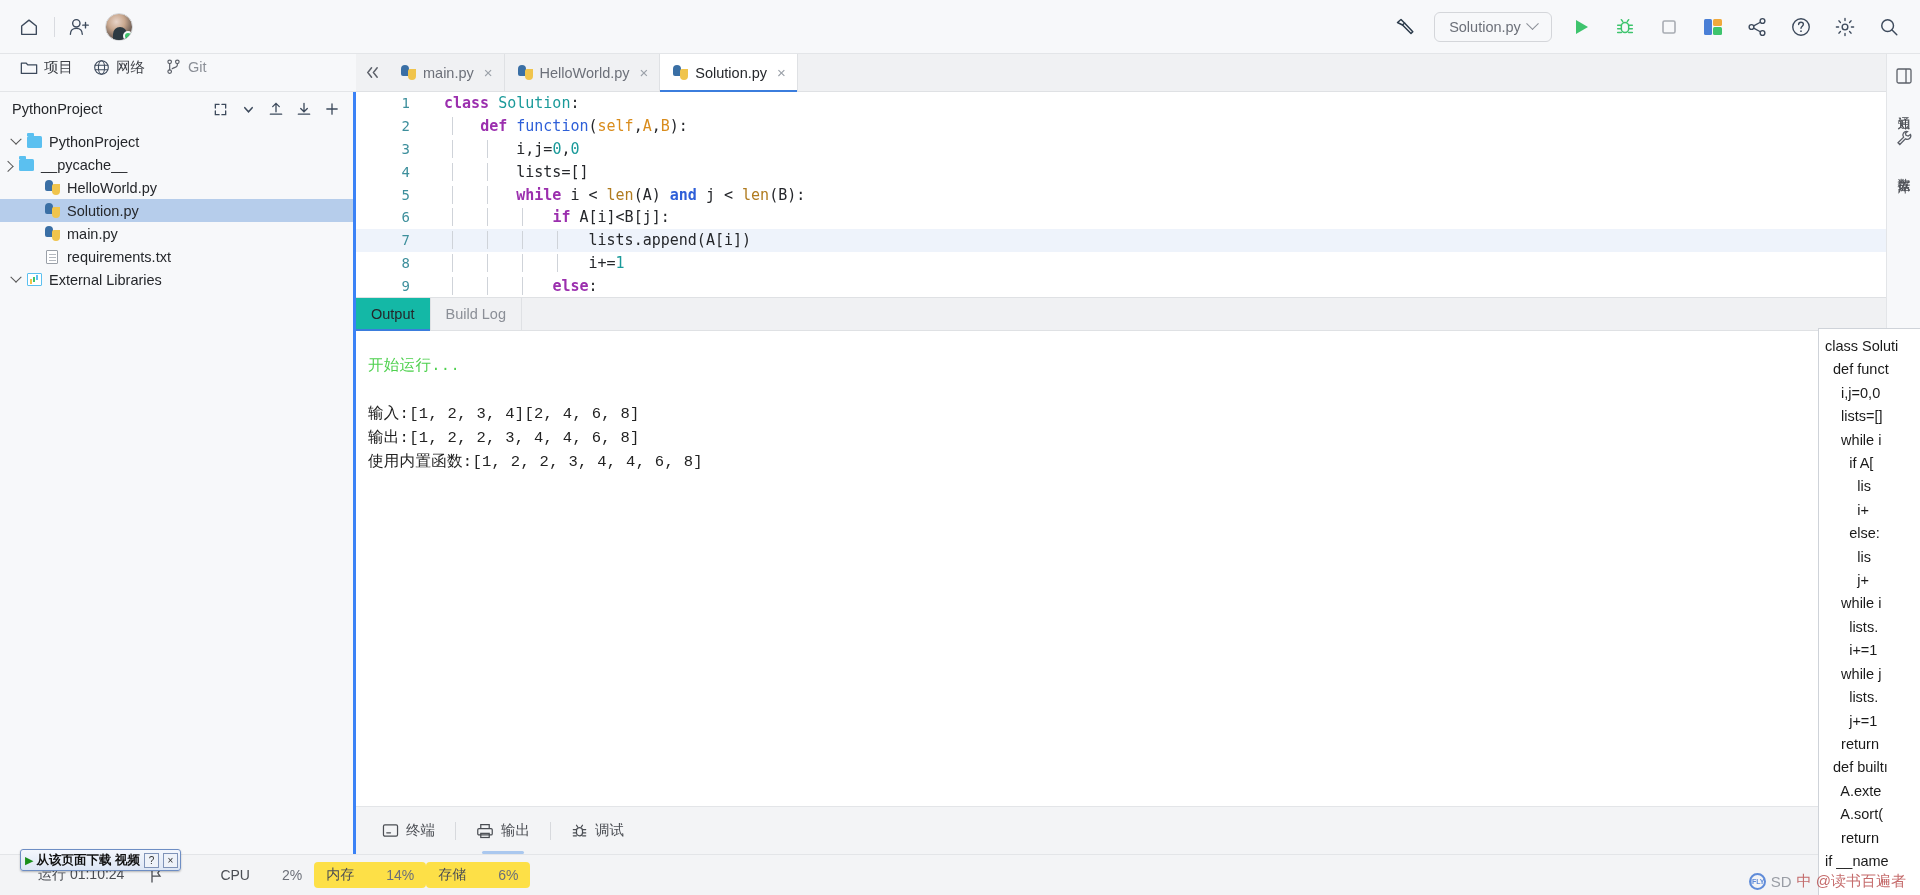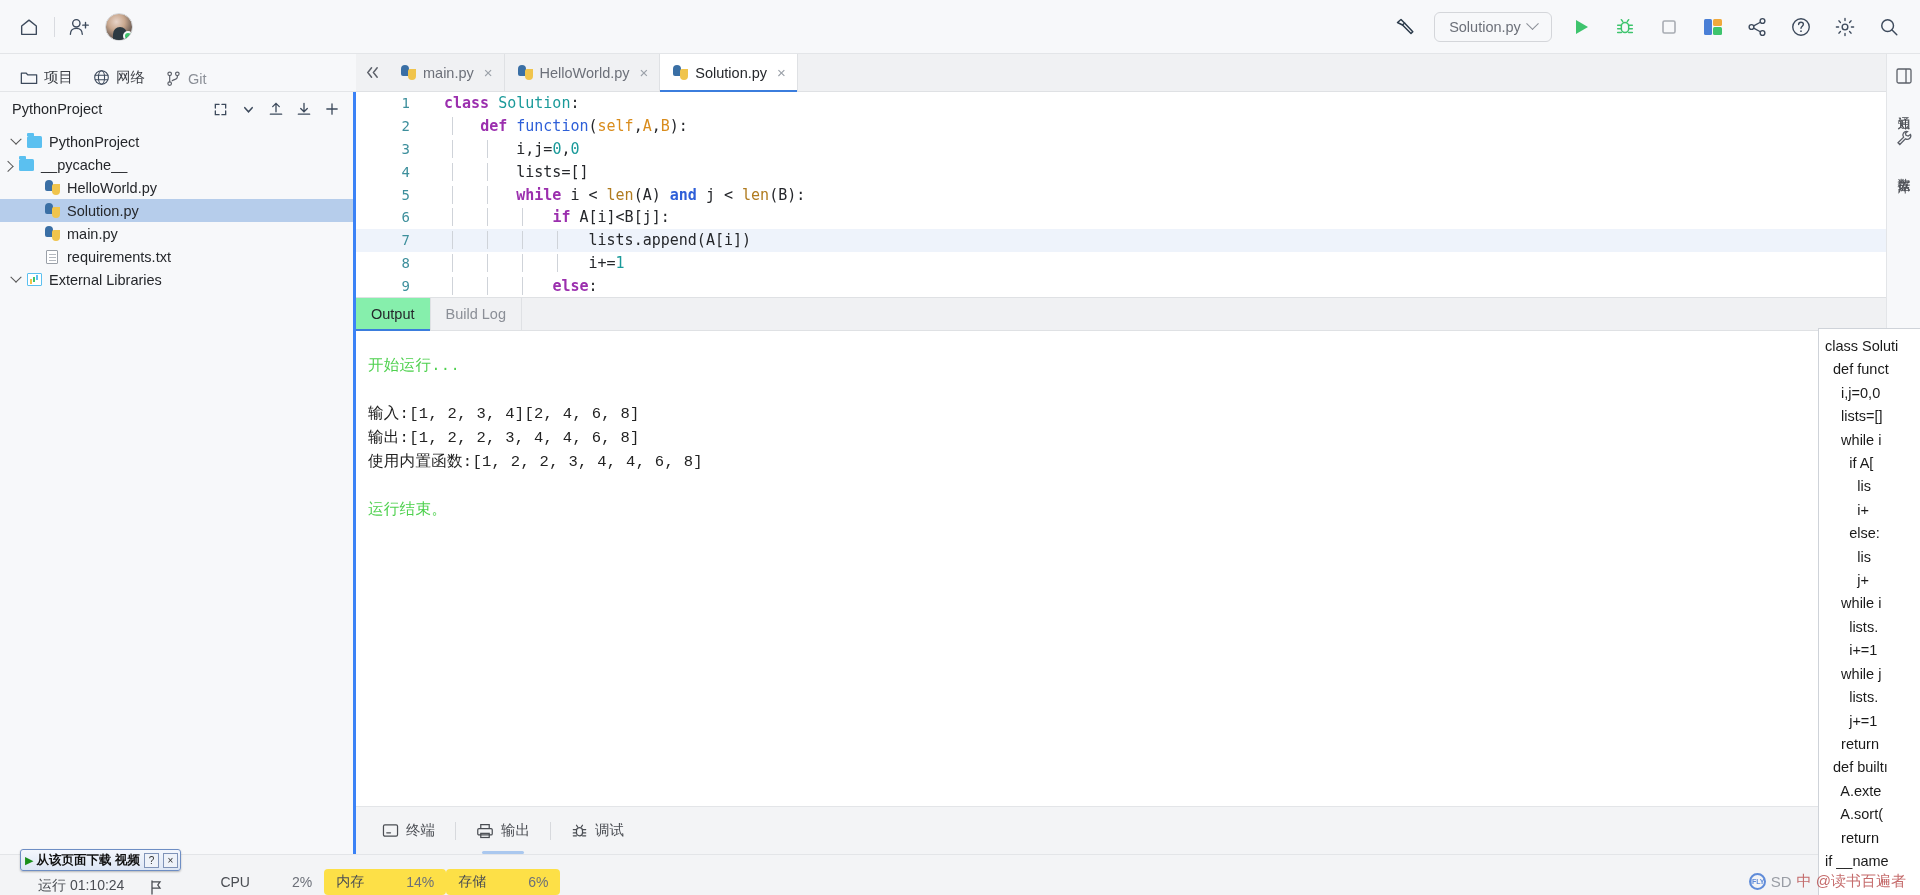--- a/index.html
+++ b/index.html
@@ -46,21 +46,21 @@
     height: 30px; min-width: 118px; border: 1px solid #d4d6da; border-radius: 6px;
     display: flex; align-items: center; justify-content: center; gap: 7px;
     padding: 0 11px; color: #6c7079; font-size: 14.5px; cursor: pointer; background: transparent;
   }
   .chev { width: 9px; height: 9px; border-right: 1.6px solid #8b8f97; border-bottom: 1.6px solid #8b8f97;
           transform: rotate(45deg) translate(-2px,-2px); }
 
   
   .navbar {
     position: absolute; left: 0; top: 54px; width: 356px; height: 38px;
-    background: #f7f8fa; display: flex; align-items: flex-end; gap: 4px; padding-left: 12px;
+    background: #f7f8fa; display: flex; align-items: flex-start; gap: 4px; padding-left: 12px;
     border-bottom: 1px solid #e3e5e8;
   }
   .nav-item { display: flex; align-items: center; gap: 6px; padding: 4px 8px; border-radius: 5px;
               font-size: 14.5px; color: #3c3f45; cursor: pointer; }
   .nav-item.muted { color: #8b8f97; }
 
   
   .sidebar {
     position: absolute; left: 0; top: 92px; width: 356px; height: 762px;
     background: #f7f8fa; border-right: 3px solid #3b82f6;
@@ -145,21 +145,21 @@
 
   
   .outpanel {
     position: absolute; left: 356px; top: 297px; width: 1564px; height: 557px;
     background: #ffffff; border-top: 1px solid #dfe1e4;
   }
   .out-tabs { height: 33px; background:#f0f1f3; display:flex; align-items:stretch;
               border-bottom:1px solid #dfe1e4; }
   .otab { padding: 0 15px; display:flex; align-items:center; font-size:14.5px;
           color:#8b8f97; cursor:pointer; border-right:1px solid #dfe1e4; }
-  .otab.active { background:#86efac; color:#25272b; position:relative;text-align:right; }
+  .otab.active { background:#14b8a6; color:#25272b; position:relative;text-align:right; }
   .otab.active::after{content:"";position:absolute;left:0;right:0;bottom:-1px;height:2px;background:#3b7ddd;}
   .out-body { padding: 24px 0 0 12px; font-family:Liberation Mono, monospace; font-size:15.5px; }
   .oline { height: 24px; white-space: pre; color:#222; letter-spacing: .3px; }
   .oline.green { color: #4fd14f; }
   .oline.blank { }
 
   .out-bottom {
     position:absolute; left:0; bottom:0; width:1564px; height:48px; background:#f3f4f6;
     border-top:1px solid #e3e5e8; display:flex; align-items:center; padding-left:14px; gap:2px;
   }
@@ -184,26 +184,26 @@
     position: absolute; left: 1818px; top: 328px; width: 102px; height: 567px;
     background: #ffffff; border-left: 1px solid #cfd3d9; border-top: 1px solid #cfd3d9;
     overflow: hidden; z-index: 20; padding: 6px 0 0 6px;
     font-family: "Liberation Sans", sans-serif; font-size: 14.5px; color: #1a1a1a;
     white-space: pre; line-height: 23.4px;
   }
 
   
   .statusbar {
     position:absolute; left:0; bottom:0; width:1920px; height:41px; background:#f3f4f6;
-    border-top:1px solid #e3e5e8; display:flex; align-items:flex-end; font-size:14px; color:#4a4d53;
+    border-top:1px solid #e3e5e8; display:flex; align-items:center; font-size:14px; color:#4a4d53;
   }
   .sb-run { padding-left:38px; color:#4a4d53; }
   .sb-flag { margin-left:24px; width:16px;height:16px; position:relative; }
   .sb-metrics { display:flex; align-items:center; gap:0; margin-left:44px; }
-  .metric { display:flex; align-items:center; gap:42px; padding:4px 12px; border-radius:4px; }
+  .metric { display:flex; align-items:center; gap:32px; padding:4px 12px; border-radius:4px; }
   .metric .k { color:#4a4d53; }
   .metric .v { color:#6c7079; }
   .metric.hl { background:#fde047; }
 
   
   .dlpop {
     position:absolute; left:20px; bottom:24px; z-index:40;
     display:flex; align-items:center; height:22px;
     border:1px solid #6e8ec4; background:linear-gradient(#f4f7fd,#dde6f5);
     border-radius:3px; padding:0 2px 0 4px; font-size:12.5px; color:#111;
@@ -489,21 +489,20 @@
         <div class="otab active">Output</div>
         <div class="otab">Build Log</div>
       </div>
     <div class="out-body" id="out-body">
         <div class="oline green">开始运行...</div>
         <div class="oline blank"> </div>
         <div class="oline">输入:[1, 2, 3, 4][2, 4, 6, 8]</div>
         <div class="oline">输出:[1, 2, 2, 3, 4, 4, 6, 8]</div>
         <div class="oline">使用内置函数:[1, 2, 2, 3, 4, 4, 6, 8]</div>
         <div class="oline blank"> </div>
-        <div class="oline green">运行结束。</div>
       </div>
     <div class="out-bottom" id="out-bottom">
         <div class="ob-item">
           <span>
             <svg width="17" height="15" viewBox="0 0 18 16" fill="none" stroke="#4a4d53" stroke-width="1.3">
               <rect x="1.5" y="2" width="15" height="12" rx="1.5"></rect>
               <path d="M5 10.5 H9" stroke-linecap="round"></path>
             </svg>
           </span>
           <span>终端</span>

